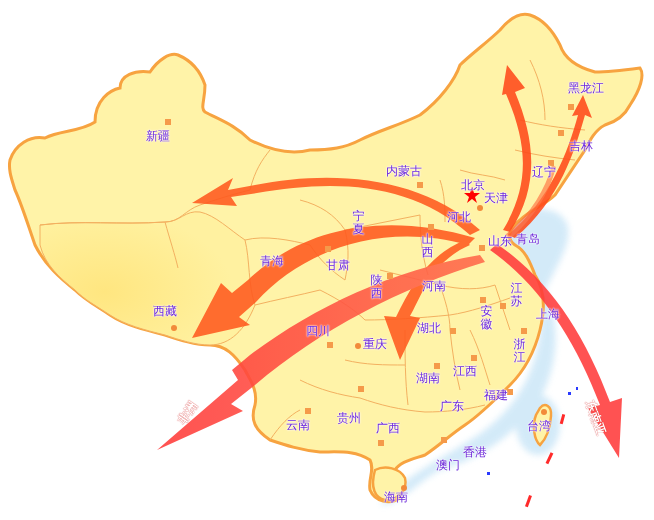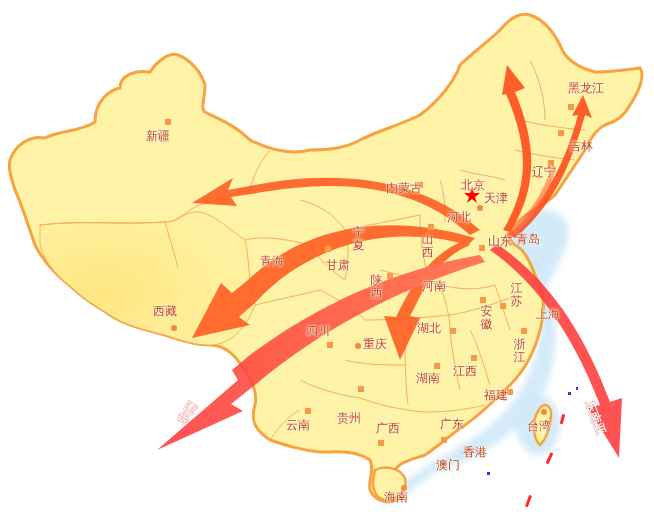--- a/index.html
+++ b/index.html
@@ -1,20 +1,20 @@
 <!DOCTYPE html>
 <html><head>
 <meta charset="utf-8">
 <style>
   html, body { margin:0; padding:0; background:#ffffff; }
   body { width:654px; height:520px; position:relative; overflow:hidden;
          font-family: "DejaVu Sans", "Liberation Sans", sans-serif; }
   #map-root { position:absolute; left:0; top:0; width:654px; height:520px; }
   svg { position:absolute; left:0; top:0; }
-  .label { position:absolute; color:#c2410c; font-size:12px; line-height:13px;
+  .label { position:absolute; color:#6d28d9; font-size:12px; line-height:13px;
            white-space:nowrap; text-shadow: 0 0 2px #fff, 0 0 2px #fff, 0 0 1px #fff; }
   .label.vert { width:13px; white-space:normal; text-align:center; word-break:break-all; }
   .arrow-text { position:absolute; color:#ffffff; font-size:12px; font-weight:bold; white-space:nowrap;
                 text-shadow:0 0 1px #c00; }
   .dot { position:absolute; width:6px; height:6px; background:#f59a4a; }
   .cdot { position:absolute; width:6px; height:6px; border-radius:50%; background:#f28a3a; }
 </style>
 </head>
 <body>
 
@@ -129,22 +129,22 @@
   <div class="dot" style="left:305px;top:408px"></div>
   <div class="dot" style="left:378px;top:440px"></div>
   <div class="dot" style="left:441px;top:437px"></div>
   <div class="cdot" style="left:541px;top:409px"></div>
   <div class="cdot" style="left:401px;top:485px"></div>
 
   <span class="label" style="left:146px;top:130px">新疆</span>
   <span class="label" style="left:153px;top:305px">西藏</span>
   <span class="label" style="left:260px;top:255px">青海</span>
   <span class="label" style="left:326px;top:259px">甘肃</span>
-  <span class="label vert" style="left:352px;top:226px">宁夏</span>
-  <span class="label" style="left:386px;top:182px">内蒙古</span>
+  <span class="label vert" style="left:352px;top:210px">宁夏</span>
+  <span class="label" style="left:386px;top:165px">内蒙古</span>
   <span class="label" style="left:568px;top:82px">黑龙江</span>
   <span class="label" style="left:569px;top:140px">吉林</span>
   <span class="label" style="left:532px;top:166px">辽宁</span>
   <span class="label" style="left:461px;top:179px">北京</span>
   <span class="label" style="left:484px;top:192px">天津</span>
   <span class="label" style="left:447px;top:211px">河北</span>
   <span class="label vert" style="left:421px;top:233px">山西</span>
   <span class="label" style="left:488px;top:235px">山东</span>
   <span class="label" style="left:516px;top:233px">青岛</span>
   <span class="label vert" style="left:370px;top:274px">陕西</span>
@@ -155,21 +155,21 @@
   <span class="label" style="left:417px;top:322px">湖北</span>
   <span class="label" style="left:306px;top:325px">四川</span>
   <span class="label" style="left:363px;top:338px">重庆</span>
   <span class="label vert" style="left:513px;top:338px">浙江</span>
   <span class="label" style="left:416px;top:372px">湖南</span>
   <span class="label" style="left:453px;top:365px">江西</span>
   <span class="label" style="left:337px;top:412px">贵州</span>
   <span class="label" style="left:484px;top:389px">福建</span>
   <span class="label" style="left:286px;top:419px">云南</span>
   <span class="label" style="left:376px;top:422px">广西</span>
-  <span class="label" style="left:440px;top:418px">广东</span>
+  <span class="label" style="left:440px;top:400px">广东</span>
   <span class="label" style="left:527px;top:420px">台湾</span>
   <span class="label" style="left:463px;top:446px">香港</span>
   <span class="label" style="left:436px;top:459px">澳门</span>
   <span class="label" style="left:384px;top:491px">海南</span>
 
   <span class="arrow-text" style="left:174px;top:418px;transform:rotate(-55deg);transform-origin:left top">非洲</span>
   <span class="arrow-text" style="left:597px;top:398px;transform:rotate(70deg);transform-origin:left top">东南亚</span>
 </div>
 
 </body></html>

